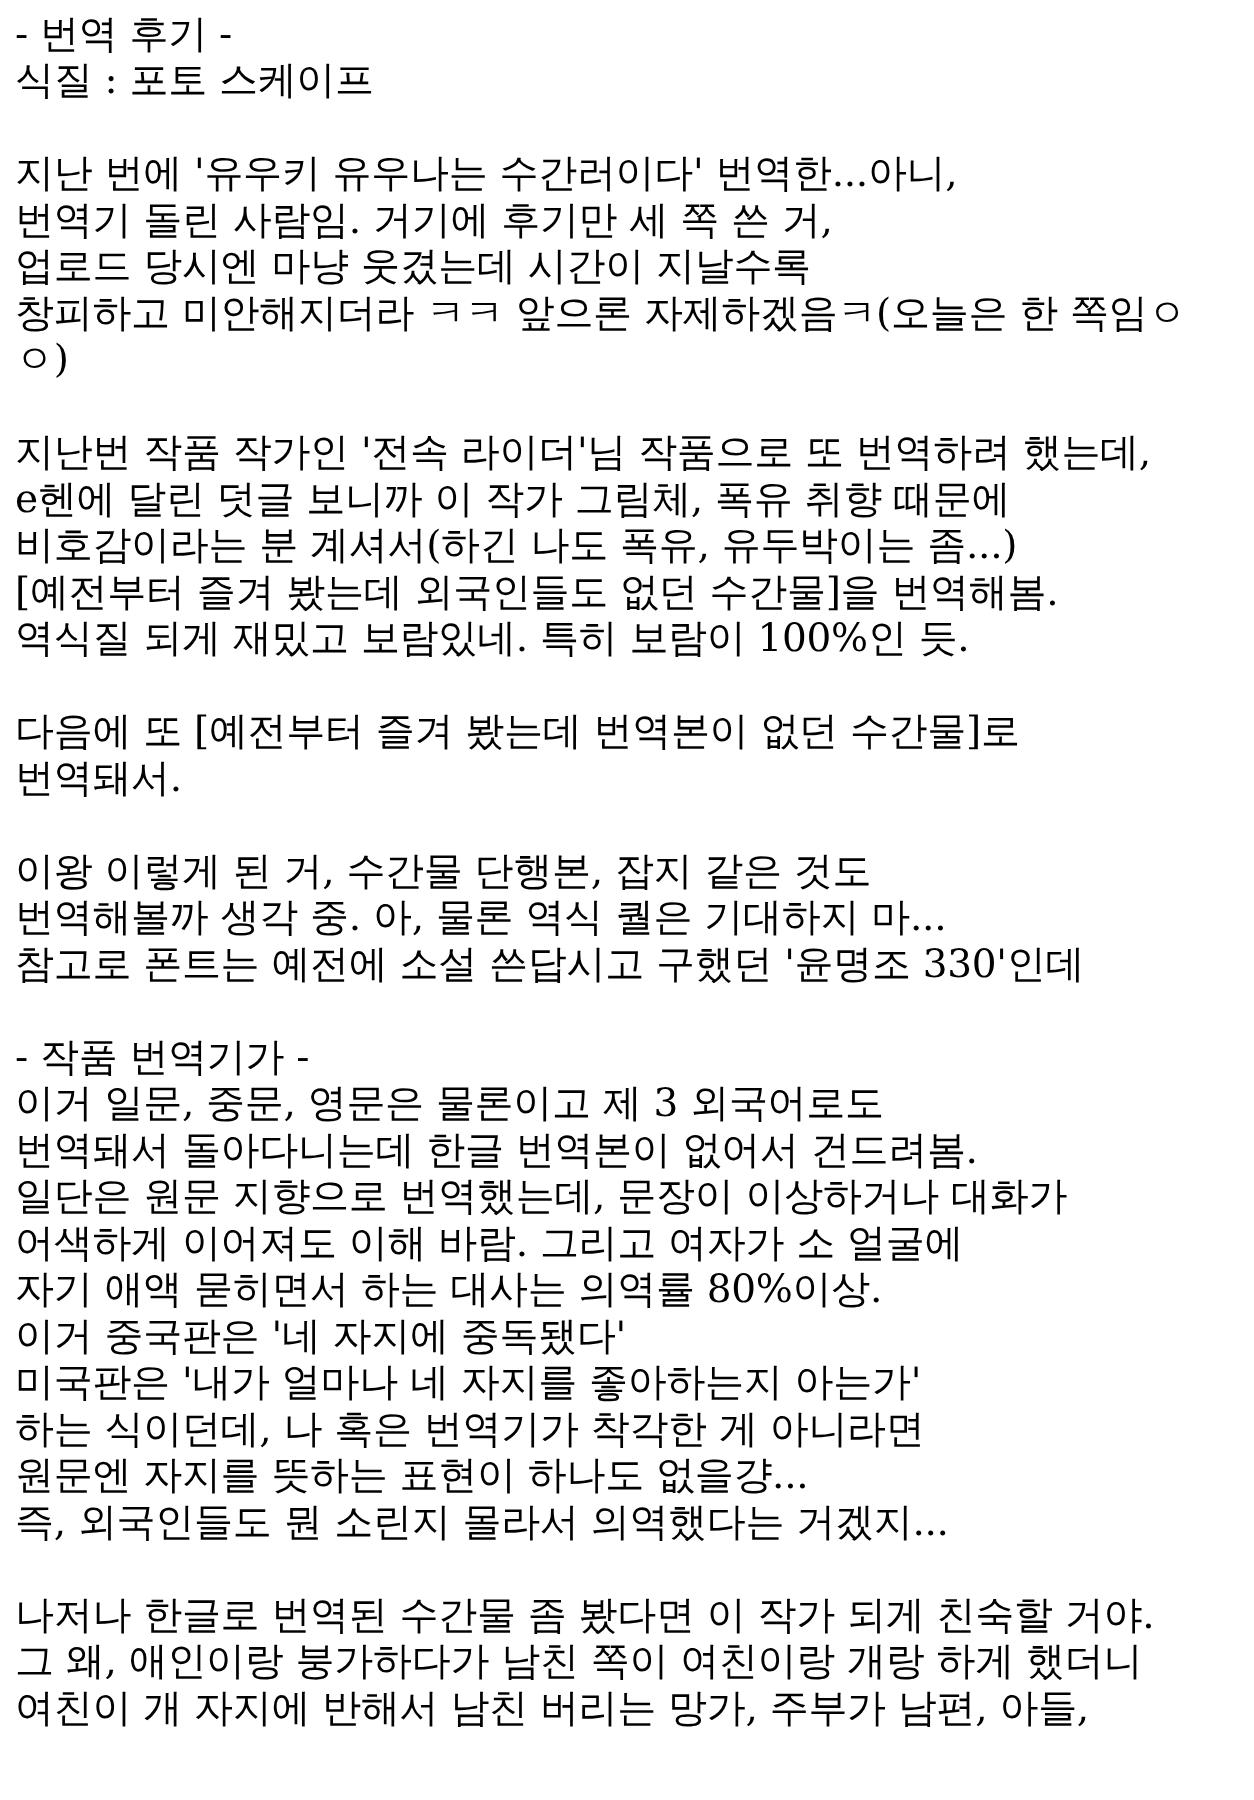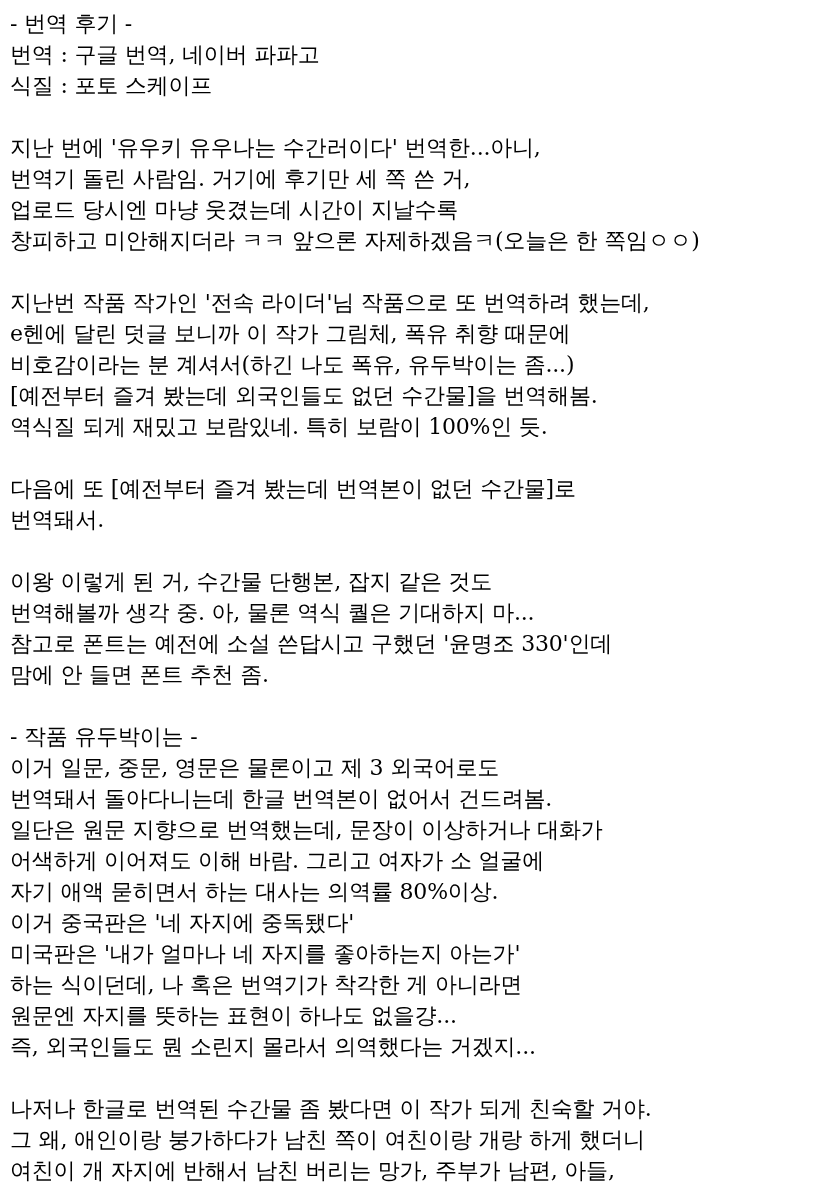--- a/index.html
+++ b/index.html
@@ -17,36 +17,35 @@
     width: 836px;
     min-height: 1200px;
     box-sizing: border-box;
     padding: 8px 10px 6px 10px;
     background: #ffffff;
   }
   .block {
     margin: 0;
   }
   .line {
-    font-size: 22px;
+    font-size: 26px;
     line-height: 31px;
     white-space: pre-wrap;
     letter-spacing: -0.2px;
   }
   .spacer {
     height: 31px;
   }
 </style>
 </head>
 <body>
 
 <div id="doc">
     <div class="block">
       <div class="line">- 번역 후기 -</div>
-      <div class="line">번역 : 구글 번역, 네이버 파파고</div>
       <div class="line">식질 : 포토 스케이프</div>
     </div>
     <div class="spacer"></div>
     <div class="block">
       <div class="line">지난 번에 '유우키 유우나는 수간러이다' 번역한...아니,</div>
       <div class="line">번역기 돌린 사람임. 거기에 후기만 세 쪽 쓴 거,</div>
       <div class="line">업로드 당시엔 마냥 웃겼는데 시간이 지날수록</div>
       <div class="line">창피하고 미안해지더라 ㅋㅋ 앞으론 자제하겠음ㅋ(오늘은 한 쪽임ㅇㅇ)</div>
     </div>
     <div class="spacer"></div>
@@ -60,25 +59,24 @@
     <div class="spacer"></div>
     <div class="block">
       <div class="line">다음에 또 [예전부터 즐겨 봤는데 번역본이 없던 수간물]로</div>
       <div class="line">번역돼서.</div>
     </div>
     <div class="spacer"></div>
     <div class="block">
       <div class="line">이왕 이렇게 된 거, 수간물 단행본, 잡지 같은 것도</div>
       <div class="line">번역해볼까 생각 중. 아, 물론 역식 퀄은 기대하지 마...</div>
       <div class="line">참고로 폰트는 예전에 소설 쓴답시고 구했던 '윤명조 330'인데</div>
-      <div class="line">맘에 안 들면 폰트 추천 좀.</div>
     </div>
     <div class="spacer"></div>
     <div class="block">
-      <div class="line">- 작품 유두박이는 -</div>
+      <div class="line">- 작품 번역기가 -</div>
       <div class="line">이거 일문, 중문, 영문은 물론이고 제 3 외국어로도</div>
       <div class="line">번역돼서 돌아다니는데 한글 번역본이 없어서 건드려봄.</div>
       <div class="line">일단은 원문 지향으로 번역했는데, 문장이 이상하거나 대화가</div>
       <div class="line">어색하게 이어져도 이해 바람. 그리고 여자가 소 얼굴에</div>
       <div class="line">자기 애액 묻히면서 하는 대사는 의역률 80%이상.</div>
       <div class="line">이거 중국판은 '네 자지에 중독됐다'</div>
       <div class="line">미국판은 '내가 얼마나 네 자지를 좋아하는지 아는가'</div>
       <div class="line">하는 식이던데, 나 혹은 번역기가 착각한 게 아니라면</div>
       <div class="line">원문엔 자지를 뜻하는 표현이 하나도 없을걍...</div>
       <div class="line">즉, 외국인들도 뭔 소린지 몰라서 의역했다는 거겠지...</div>

